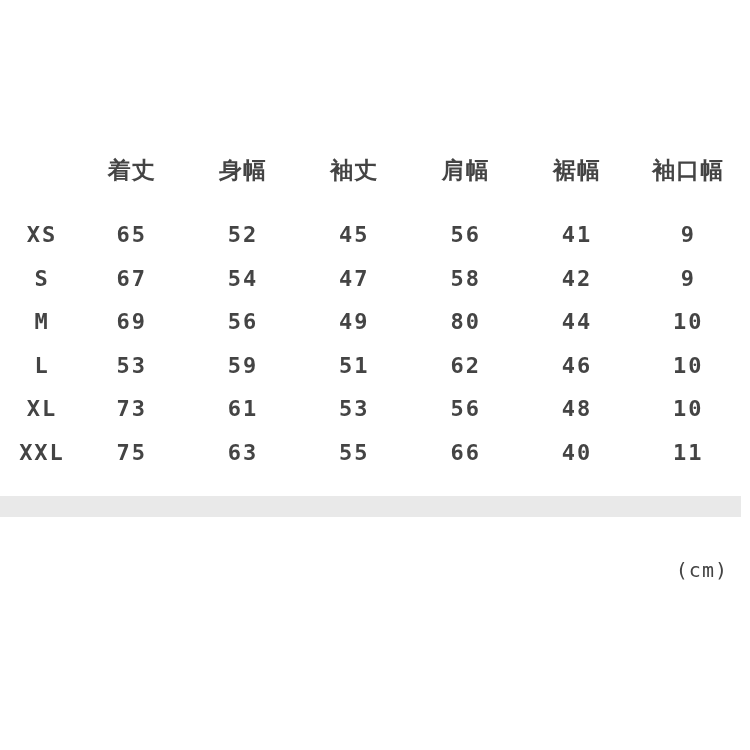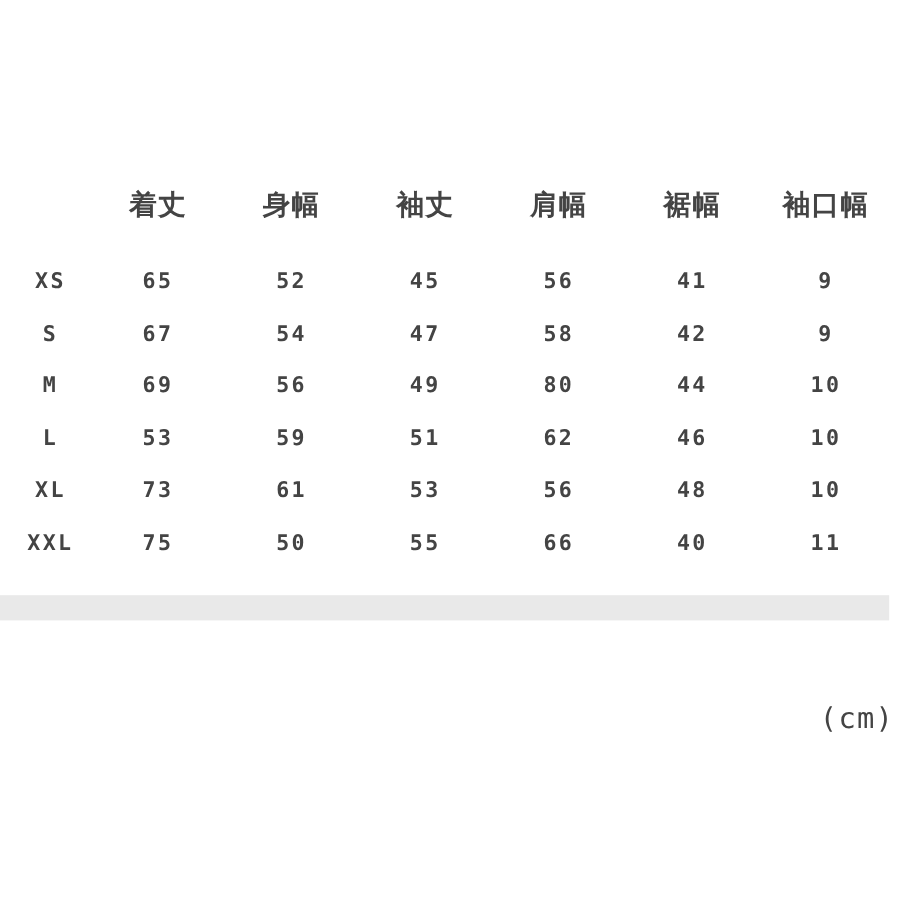--- a/index.html
+++ b/index.html
@@ -24,43 +24,42 @@
     grid-template-columns: 68px repeat(6, 1fr);
     height: 43.5px;
     align-items: center;
     text-align: center;
   }
   .row.header {
     height: 44px;
     margin-bottom: 21px;
   }
   .cell {
-    font-size: 18px;
+    font-size: 22px;
     letter-spacing: 2px;
     white-space: nowrap;
   }
   .hcell {
     font-size: 23px;
     letter-spacing: 1px;
   }
   .divider-bar {
     position: absolute;
     top: 496px;
     left: 0;
     width: 741px;
     height: 21px;
     background: #e9e9e9;
   }
   .unit-label {
     position: absolute;
     top: 558px;
-    right: 5px;
-    font-size: 24px;
+    right: 22px;
+    font-size: 20px;
     letter-spacing: 1px;
-    margin-top: 27px;
   }
 </style>
 </head>
 <body>
 
 <div class="size-chart">
 
   <div class="row header">
     <div class="cell hcell"></div>
     <div class="cell hcell">着丈</div>
@@ -117,21 +116,21 @@
     <div class="cell">61</div>
     <div class="cell">53</div>
     <div class="cell">56</div>
     <div class="cell">48</div>
     <div class="cell">10</div>
   </div>
 
   <div class="row">
     <div class="cell">XXL</div>
     <div class="cell">75</div>
-    <div class="cell">50</div>
+    <div class="cell">63</div>
     <div class="cell">55</div>
     <div class="cell">66</div>
     <div class="cell">40</div>
     <div class="cell">11</div>
   </div>
 
 </div>
 
 <div class="divider-bar"></div>
 

